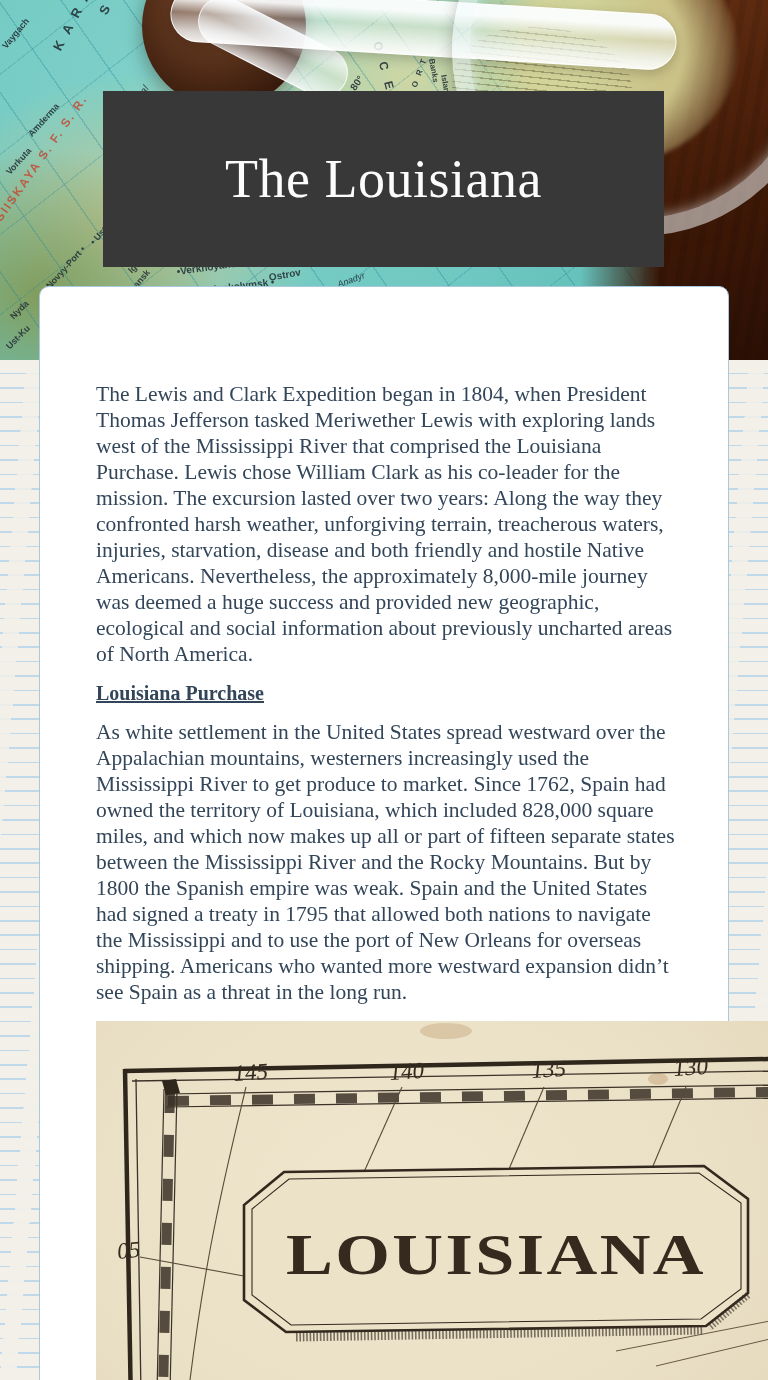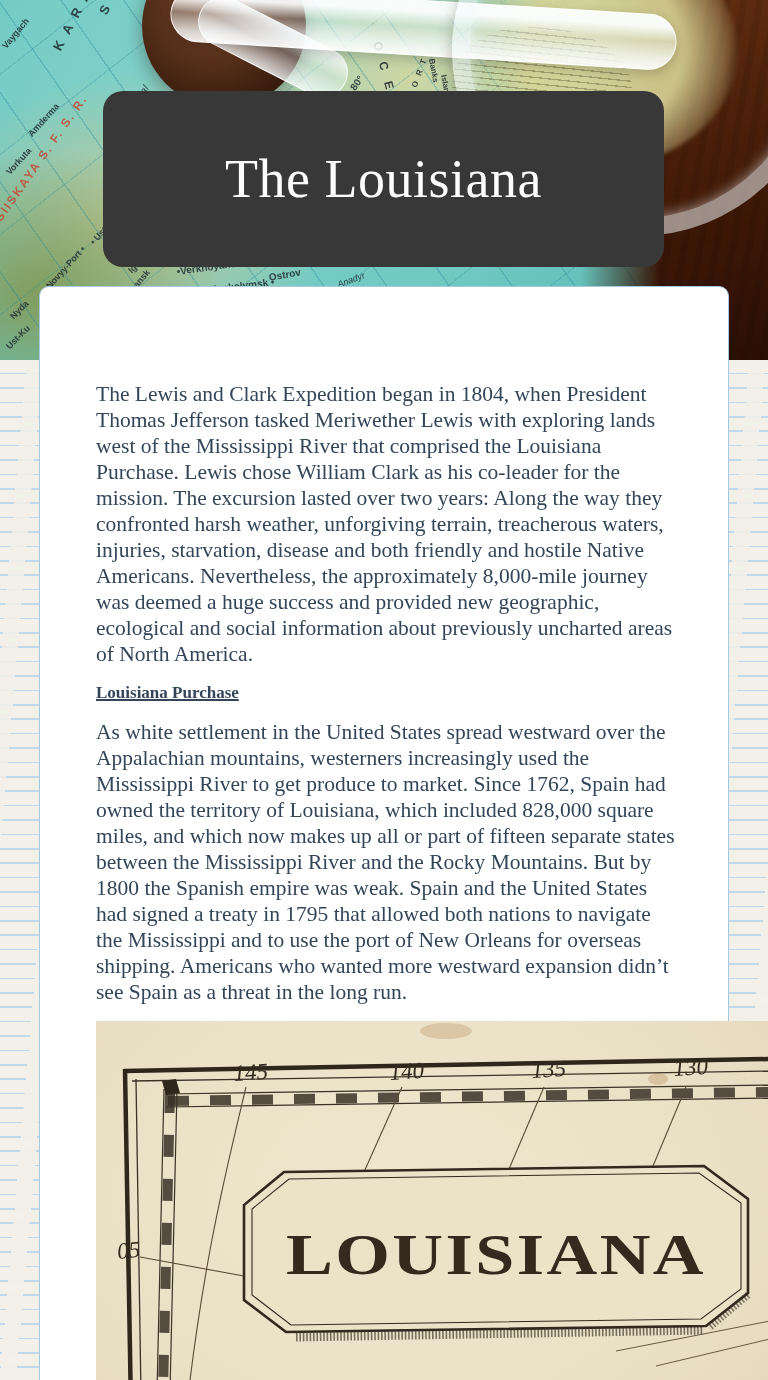--- a/index.html
+++ b/index.html
@@ -49,30 +49,30 @@
   .lens-fill{position:absolute;left:468px;top:-64px;width:270px;height:230px;border-radius:50%;
     background:radial-gradient(circle, rgba(216,212,150,.9) 0 45%, rgba(216,212,150,.35) 68%, transparent 78%);
     filter:blur(2px);}
   .lens-text{position:absolute;left:452px;top:28px;width:180px;height:130px;border-radius:45%;
     transform:rotate(6deg);opacity:.75;
     background:repeating-linear-gradient(to bottom, rgba(70,58,28,.45) 0 1.3px, transparent 1.3px 6.2px);}
   .lens-ring{position:absolute;left:452px;top:-136px;width:336px;height:336px;border-radius:50%;
     border:18px solid rgba(246,251,253,.52);
     box-shadow:inset 0 0 14px rgba(255,255,255,.55), 0 5px 16px rgba(50,25,8,.28);}
   .title-box{position:absolute;left:103px;top:91px;width:561px;height:176px;background:#383838;z-index:6;
-    display:flex;flex-direction:column;justify-content:center;align-items:center;border-radius:20px;}
+    display:flex;flex-direction:column;justify-content:center;align-items:center;}
   .title-box h1{margin:0;text-align:center;font-weight:400;color:#fcfcfc;
     font-size:54px;line-height:67px;letter-spacing:.5px;}
   .title-box h1 span{display:block;}
   
   .card{position:relative;z-index:5;width:690px;margin:-74px auto 0 auto;box-sizing:border-box;
     min-height:1100px;background:#ffffff;border:1.5px solid #a5c9df;
     border-radius:10px;padding:94px 56px 0 56px;}
   .card p{margin:0 0 13px 0;width:582px;font-size:21.5px;line-height:26px;color:#334659;}
-  .card h2{margin:8px 0 13px 0;font-size:17px;line-height:26px;color:#334659;
+  .card h2{margin:8px 0 13px 0;font-size:20px;line-height:26px;color:#334659;
     text-decoration:underline;text-decoration-thickness:2px;}
   figure.map{margin:16px 0 0 0;width:674px;line-height:0;}
   
   .tick{font-family:"Liberation Serif",serif;font-style:italic;font-size:23px;fill:#342a1f;}
   .map-title{font-family:"Liberation Serif",serif;font-weight:bold;font-size:58px;fill:#352a1d;letter-spacing:2px;}
 </style>
 </head>
 <body>
 
 <div class="page">

